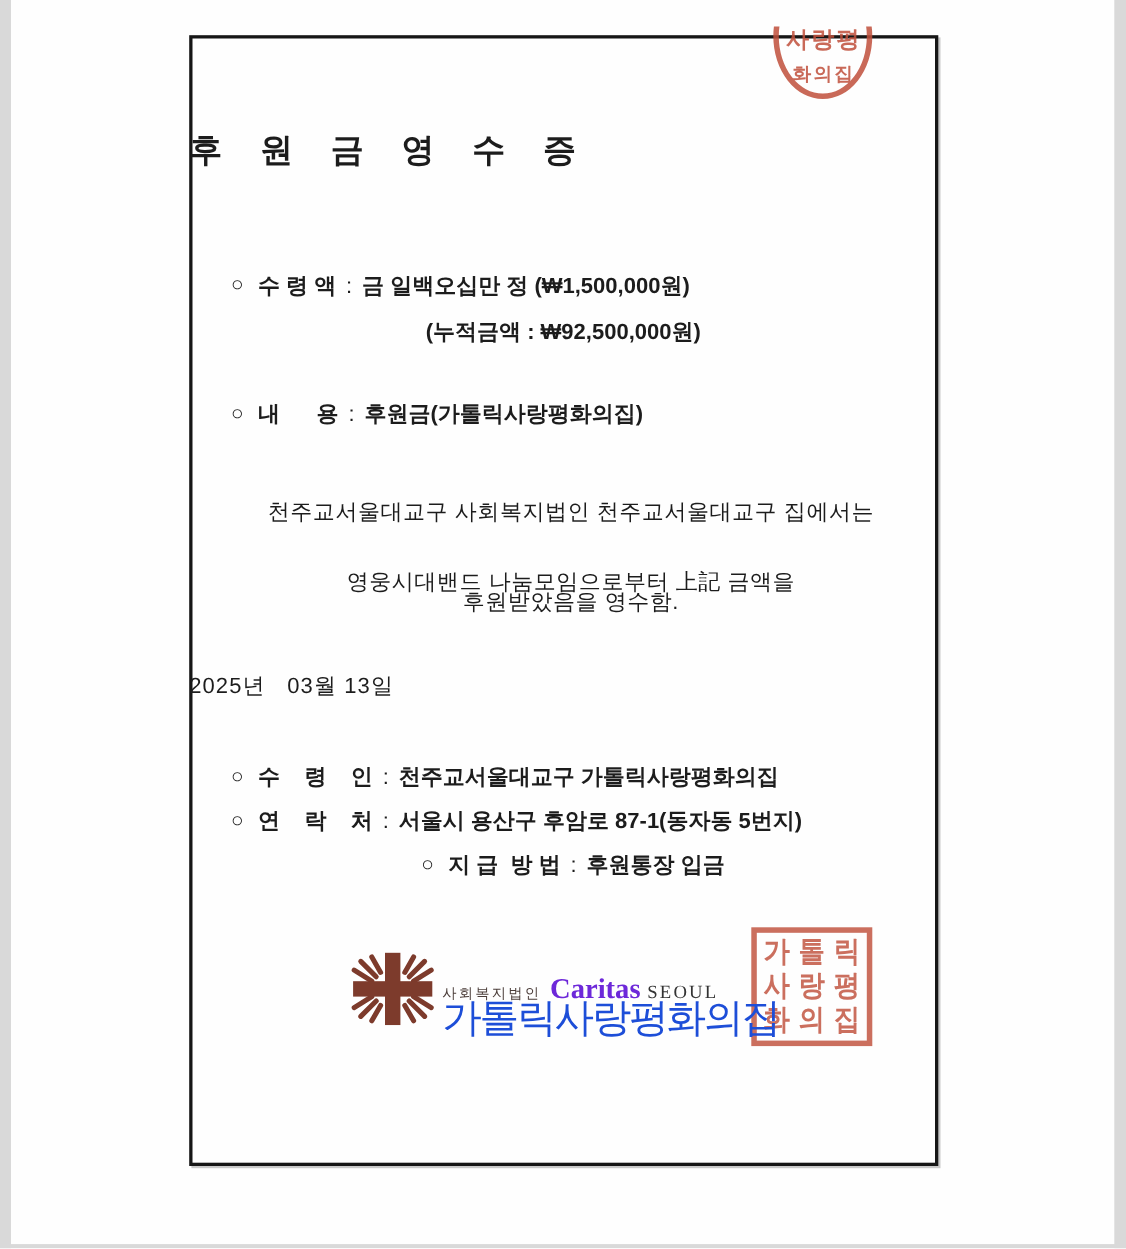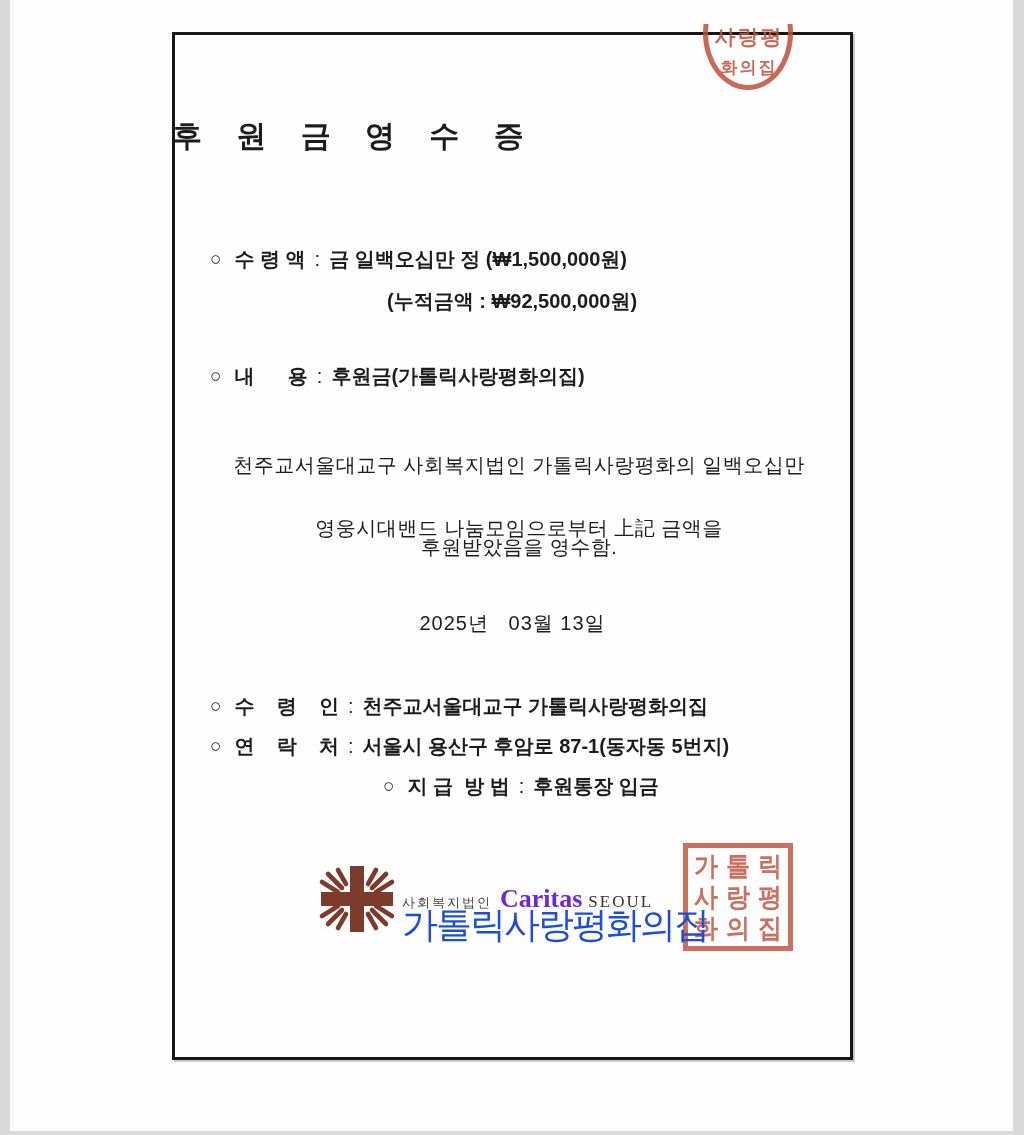--- a/index.html
+++ b/index.html
@@ -29,21 +29,21 @@
   #row-cumulative{left:387px;top:288px;font-weight:bold;white-space:pre;position:absolute;font-size:20px;}
   #row-content{left:210px;top:363px;}
   #row-recipient{left:210px;top:693px;}
   #row-contact{left:210px;top:733px;}
   #row-payment{left:383px;top:773px;}
 
   .para{position:absolute;left:180px;width:678px;text-align:center;font-size:20px;font-weight:normal;white-space:pre;letter-spacing:.5px;}
   #para-1{top:452px;}
   #para-2{top:493px;margin-top:22px;}
   #para-3{top:534px;text-align:center;}
-  .doc-date{position:absolute;left:172px;top:610px;width:681px;text-align:center;font-size:20px;white-space:pre;letter-spacing:1px;}
+  .doc-date{position:absolute;left:172px;top:610px;width:681px;font-size:20px;white-space:pre;letter-spacing:1px;}
 
   
   .stamp-round-clip{position:absolute;left:701px;top:24px;width:96px;height:66px;overflow:hidden;z-index:3;opacity:.85;}
   .stamp-round{position:absolute;left:2px;top:-48px;width:80px;height:104px;border:5px solid #c0503c;border-radius:50%;}
   .stamp-round-text{position:absolute;width:100%;text-align:center;color:#c0503c;font-weight:bold;line-height:1;white-space:pre;}
   #stamp-round-r1{top:2px;font-size:21px;letter-spacing:2px;}
   #stamp-round-r2{top:35px;font-size:17px;letter-spacing:2px;}
 
   
   .stamp-square{
@@ -93,21 +93,21 @@
 
   <div id="row-cumulative">(누적금액 : ₩92,500,000원)</div>
 
   <div class="row" id="row-content">
     <span class="bullet">○</span>
     <span class="label">내      용</span>
     <span class="colon">:</span>
     <span class="value">후원금(가톨릭사랑평화의집)</span>
   </div>
 
-  <div class="para" id="para-1">천주교서울대교구 사회복지법인 가톨릭사랑평화의 일백오십만</div>
+  <div class="para" id="para-1">천주교서울대교구 사회복지법인 천주교서울대교구 집에서는</div>
   <div class="para" id="para-2">영웅시대밴드 나눔모임으로부터 上記 금액을</div>
   <div class="para" id="para-3">후원받았음을 영수함.</div>
 
   <div class="doc-date">2025년   03월 13일</div>
 
   <div class="row" id="row-recipient">
     <span class="bullet">○</span>
     <span class="label">수    령    인</span>
     <span class="colon">:</span>
     <span class="value">천주교서울대교구 가톨릭사랑평화의집</span>

